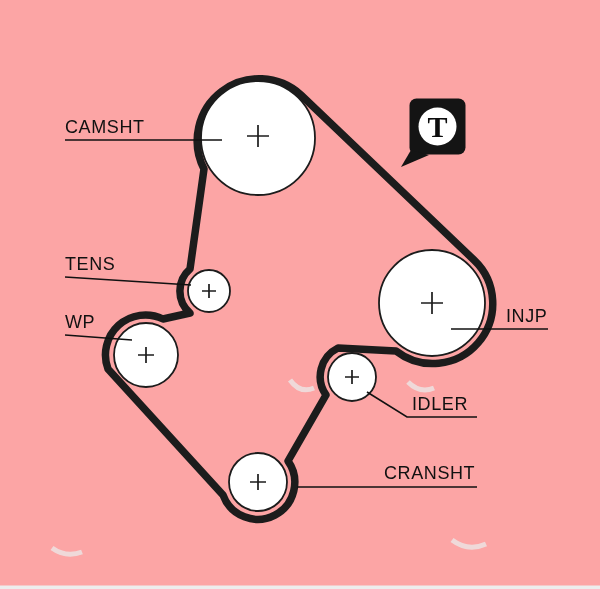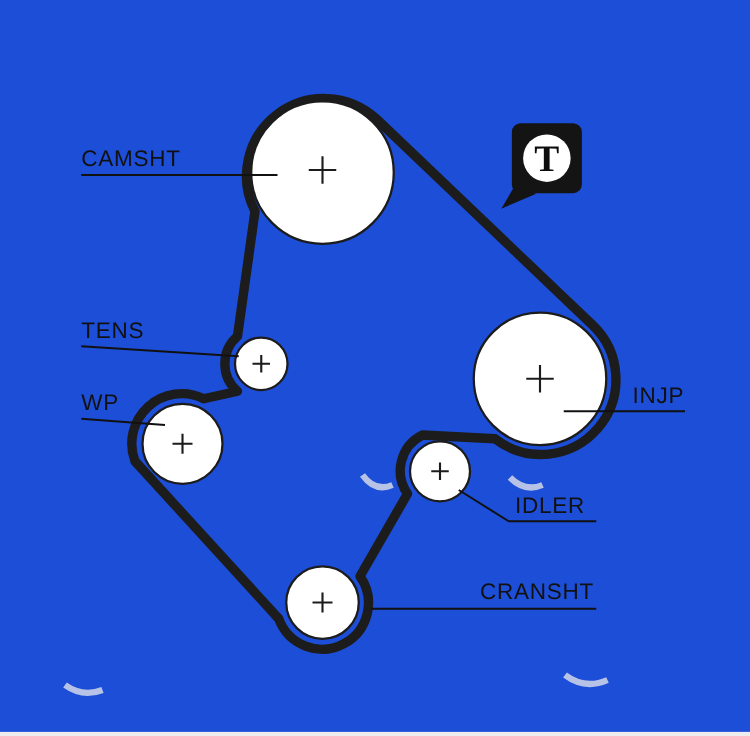--- a/index.html
+++ b/index.html
@@ -1,19 +1,19 @@
 <!DOCTYPE html>
 <html><head>
 <meta charset="utf-8">
 <style>
   html,body{margin:0;padding:0;background:#ffffff;}
   .stage{
     position:relative;
     width:600px;height:589px;
-    background:#1d4ed8;
+    background:#fca5a5;
     overflow:hidden;
     font-family:"Liberation Sans",sans-serif;
   }
   svg{display:block;}
   .pulley-label{
     font-family:"Liberation Sans",sans-serif;
     font-size:18px;
     letter-spacing:.6px;
     fill:#111111;
   }

